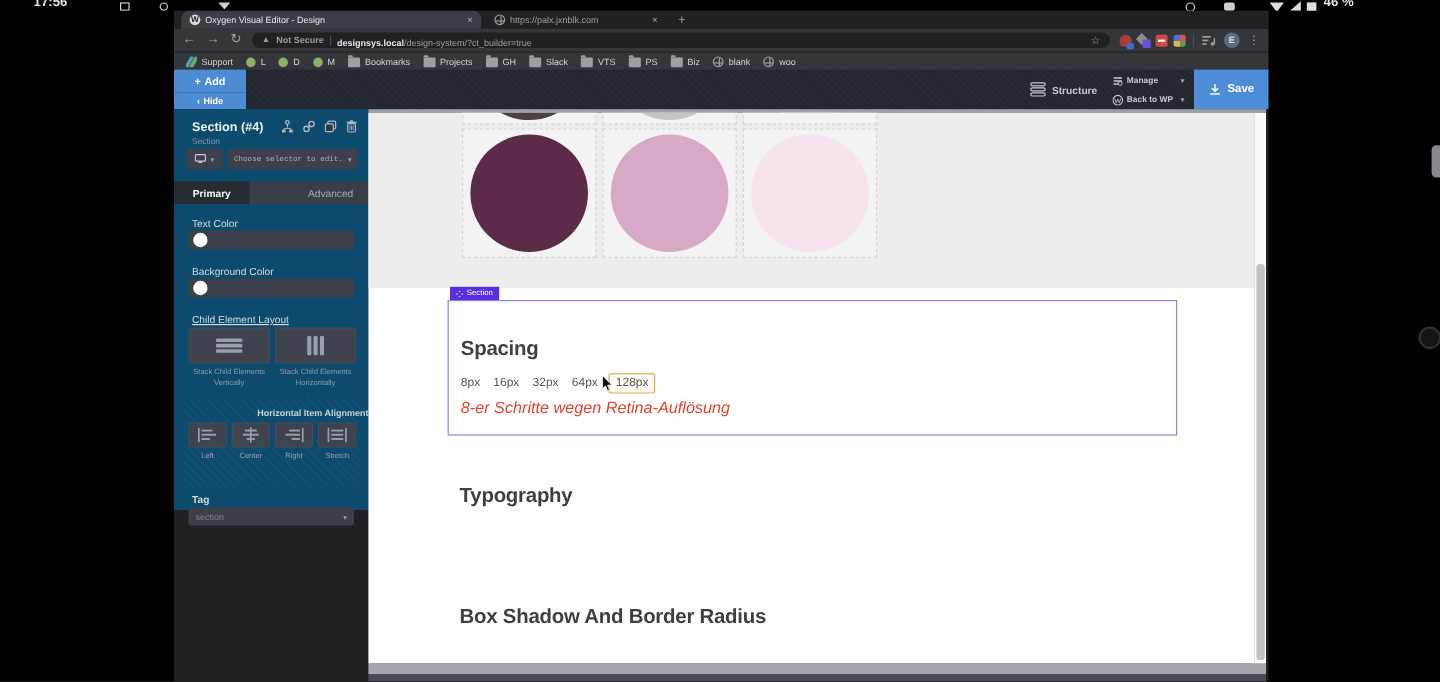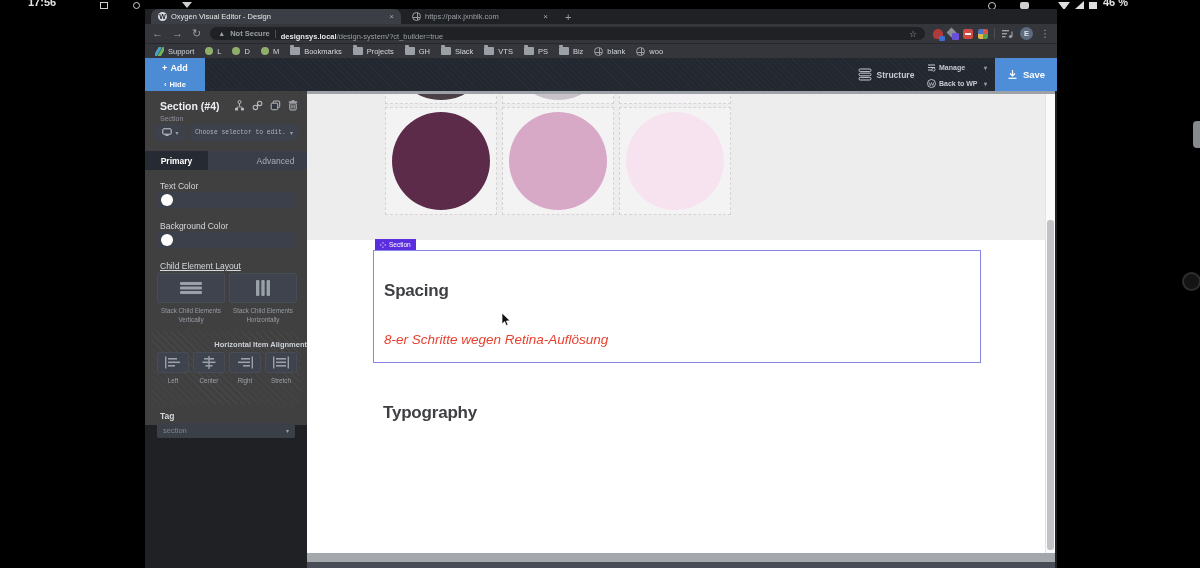--- a/index.html
+++ b/index.html
@@ -44,21 +44,21 @@
   .ext2::before { content:""; position:absolute; left:0; top:0; width:7px; height:7px; background:#8a8f96; transform:rotate(45deg); }
   .ext2::after { content:""; position:absolute; right:-1px; bottom:-1px; width:7px; height:7px; background:#6a4fd8; border-radius:1px; }
   .ext3 { background:#d04a44; border-radius:2px; }
   .ext3::after { content:""; position:absolute; left:2px; top:4px; width:6px; height:2px; background:#f2f2f2; }
   .ext4 { background:conic-gradient(#d8554a 0 25%, #5a9e52 0 50%, #e0b54e 0 75%, #4a72c8 0 100%); border-radius:2px; }
   .toolbar-sep { width:1px; height:11px; background:#4a4d52; margin:0 6px; }
   #avatar { width:13px; height:13px; border-radius:50%; background:#5c6b7d; color:#dfe3e8; font-size:7.5px; font-weight:bold; display:flex; align-items:center; justify-content:center; }
   .kebab { color:#9aa0a6; font-size:10px; margin-left:7px; }
 
   #bookmarksbar { left:0; top:34px; width:912px; height:16px; background:#34363b; border-top:1px solid #26282b; display:flex; align-items:center; padding-left:10px; gap:11px; }
-  .bm { display:flex; gap:4px; color:#d3d7dc; font-size:7.5px; white-space:nowrap; }
+  .bm { display:flex; align-items:center; gap:4px; color:#d3d7dc; font-size:7.5px; white-space:nowrap; }
   .bm-dot { width:8px; height:8px; border-radius:50%; background:#8fae6a; }
   .bm-folder { width:10px; height:8px; background:#9aa0a6; border-radius:1px; position:relative; }
   .bm-folder::before { content:""; position:absolute; top:-2px; left:0; width:4px; height:2px; background:#9aa0a6; border-radius:1px 1px 0 0; }
   .bm-globe { width:9px; height:9px; }
   .bm-slash { width:9px; height:9px; overflow:hidden; position:relative; }
   .bm-slash::before, .bm-slash::after { content:""; position:absolute; width:3px; height:12px; transform:rotate(30deg); top:-1px; }
   .bm-slash::before { left:1px; background:#4aa3c7; }
   .bm-slash::after { left:5px; background:#71b35a; }
 
   
@@ -69,21 +69,21 @@
   #btn-add { left:0; top:0; width:60px; height:19px; font-size:9px; font-weight:bold; }
   #btn-hide { left:0; top:19px; width:60px; height:14px; font-size:7.5px; font-weight:bold; }
   #btn-structure { position:absolute; left:708px; top:0; width:66px; height:33px; display:flex; align-items:center; justify-content:center; gap:5px; color:#c6cad1; font-size:8.5px; font-weight:bold; }
   .mini-btn { position:absolute; left:779px; width:66px; height:14px; display:flex; align-items:center; gap:3px; color:#c6cad1; font-size:7px; font-weight:bold; padding:0 3px; }
   #btn-manage { top:2px; }
   #btn-backwp { top:18px; }
   .chev { margin-left:auto; font-size:6px; color:#9aa0a8; }
   #btn-save { position:absolute; left:850px; top:0; width:62px; height:33px; background:#4e8ed8; color:#fff; display:flex; align-items:center; justify-content:center; gap:5px; font-size:9.5px; font-weight:bold; }
 
   
-  #sidebar { left:145px; top:91px; width:162px; height:334px; background:#404040; color:#c9cdd4; }
+  #sidebar { left:145px; top:91px; width:162px; height:334px; background:#0c4a6e; color:#c9cdd4; }
   #sb-title { position:absolute; left:15px; top:9px; font-size:10.5px; font-weight:bold; color:#eceef1; }
   #sb-icons { position:absolute; right:9px; top:9px; display:flex; gap:7px; }
   #sb-icons svg { display:block; }
   #sb-subtitle { position:absolute; left:15px; top:24px; font-size:7px; color:#8d929b; }
   #sel-device { position:absolute; left:10px; top:33px; width:31px; height:17px; background:#3c414b; border-radius:2px; display:flex; align-items:center; justify-content:center; gap:3px; }
   #sel-selector { position:absolute; left:45px; top:33px; width:108px; height:17px; background:#3c414b; border-radius:2px; display:flex; align-items:center; padding:0 5px; gap:3px; }
   #sel-selector .txt { font-family:"Liberation Mono", monospace; font-size:6.3px; color:#aeb3bb; white-space:nowrap; overflow:hidden; flex:1; }
   #sb-tabs { position:absolute; left:0; top:60px; width:162px; height:19px; display:flex; background:#3a3e48; }
   .sb-tab { flex:1; display:flex; align-items:center; justify-content:center; font-size:8.5px; }
   .sb-tab.active { background:#262a32; color:#fff; font-weight:bold; }
@@ -434,28 +434,36 @@
     </div>
 
     <div id="section-badge">
       <svg width="6" height="6" viewBox="0 0 10 10">
         <path d="M5 0 L6.5 2 H3.5 Z M5 10 L3.5 8 H6.5 Z M0 5 L2 3.5 V6.5 Z M10 5 L8 6.5 V3.5 Z" fill="#fff"></path>
       </svg>
       <span>Section</span>
     </div>
     <div id="section-box">
       <div id="spacing-title" class="h2">Spacing</div>
+      <div id="sizes-row">
+        <span>8px</span>
+        <span>16px</span>
+        <span>32px</span>
+        <span>64px</span>
+        <span id="size-highlight">128px</span>
+      </div>
       <div id="spacing-note" style="color:#e8402e;">8-er Schritte wegen Retina-Auflösung</div>
     </div>
 
     <svg id="cursor" width="11" height="14" viewBox="0 0 11 14">
       <path d="M1 0 L1 11 L3.6 8.6 L5.2 12.5 L7 11.8 L5.4 8 L9 7.8 Z" fill="#111" stroke="#fff" stroke-width="0.7"></path>
     </svg>
 
     <div id="typo-title" class="h2">Typography</div>
+    <div id="shadow-title" class="h2">Box Shadow And Border Radius</div>
 
     <div id="scroll-track">
       <div id="scroll-thumb"></div>
     </div>
   </div>
 
   <div id="bottom-gray" class="abs"></div>
   <div id="bottom-dark" class="abs"></div>
 
   <div id="edge-handle" class="abs"></div>

